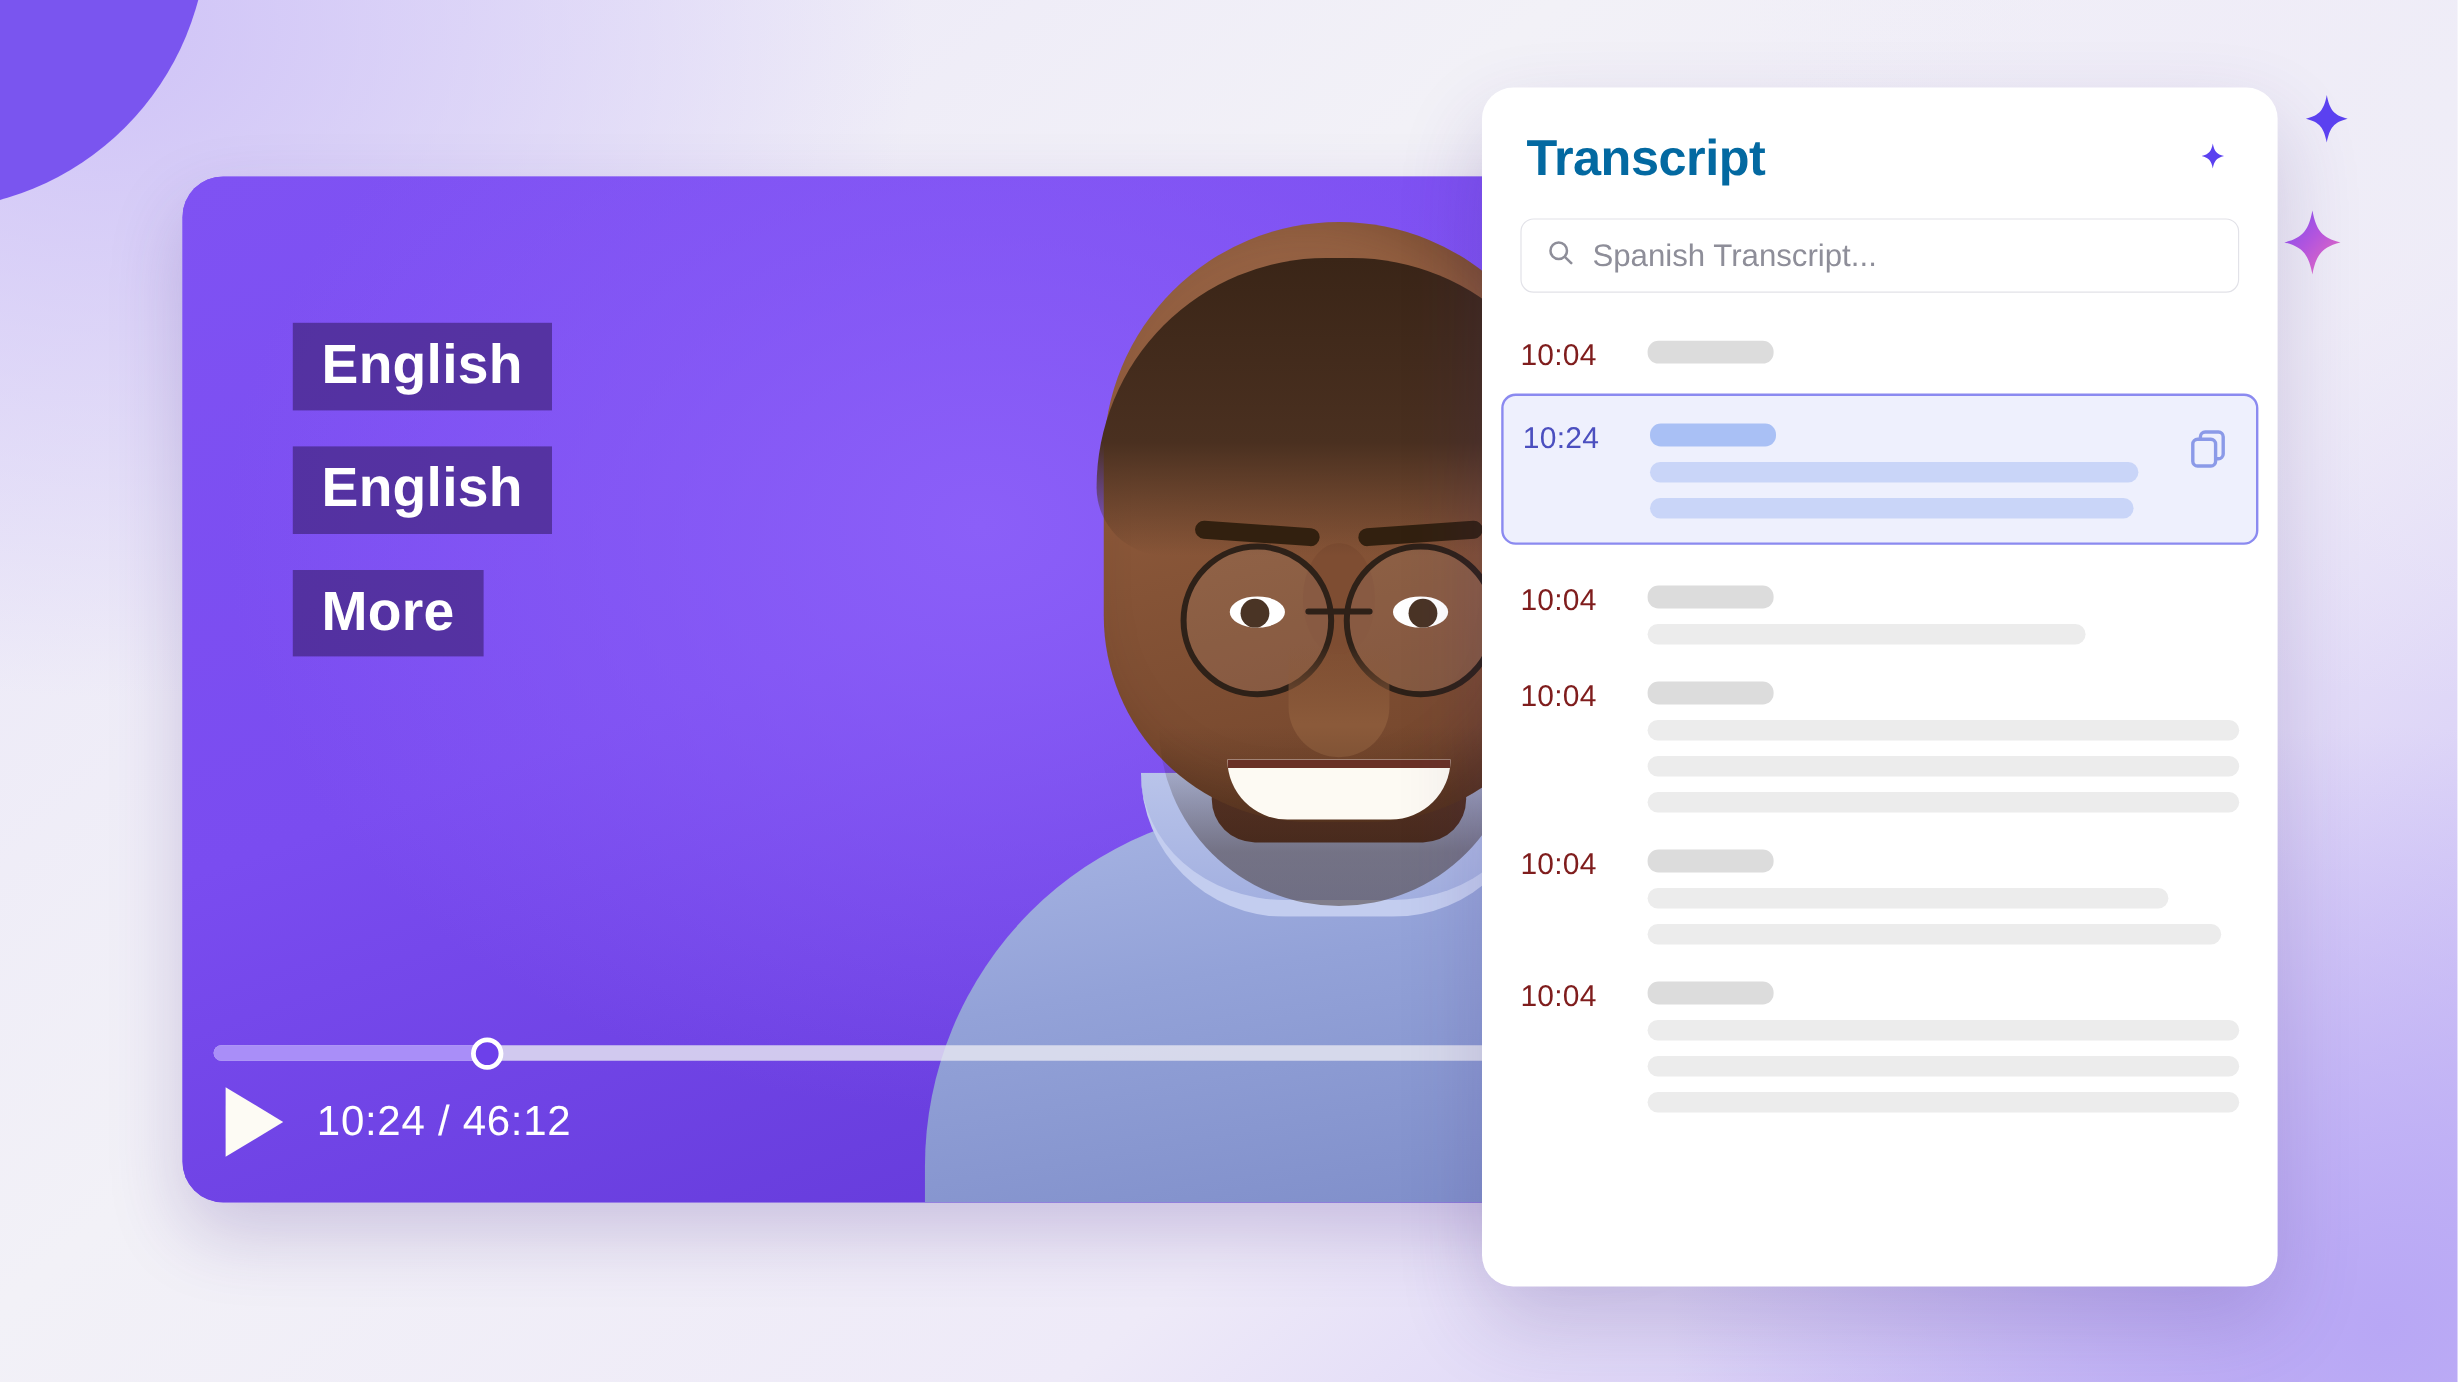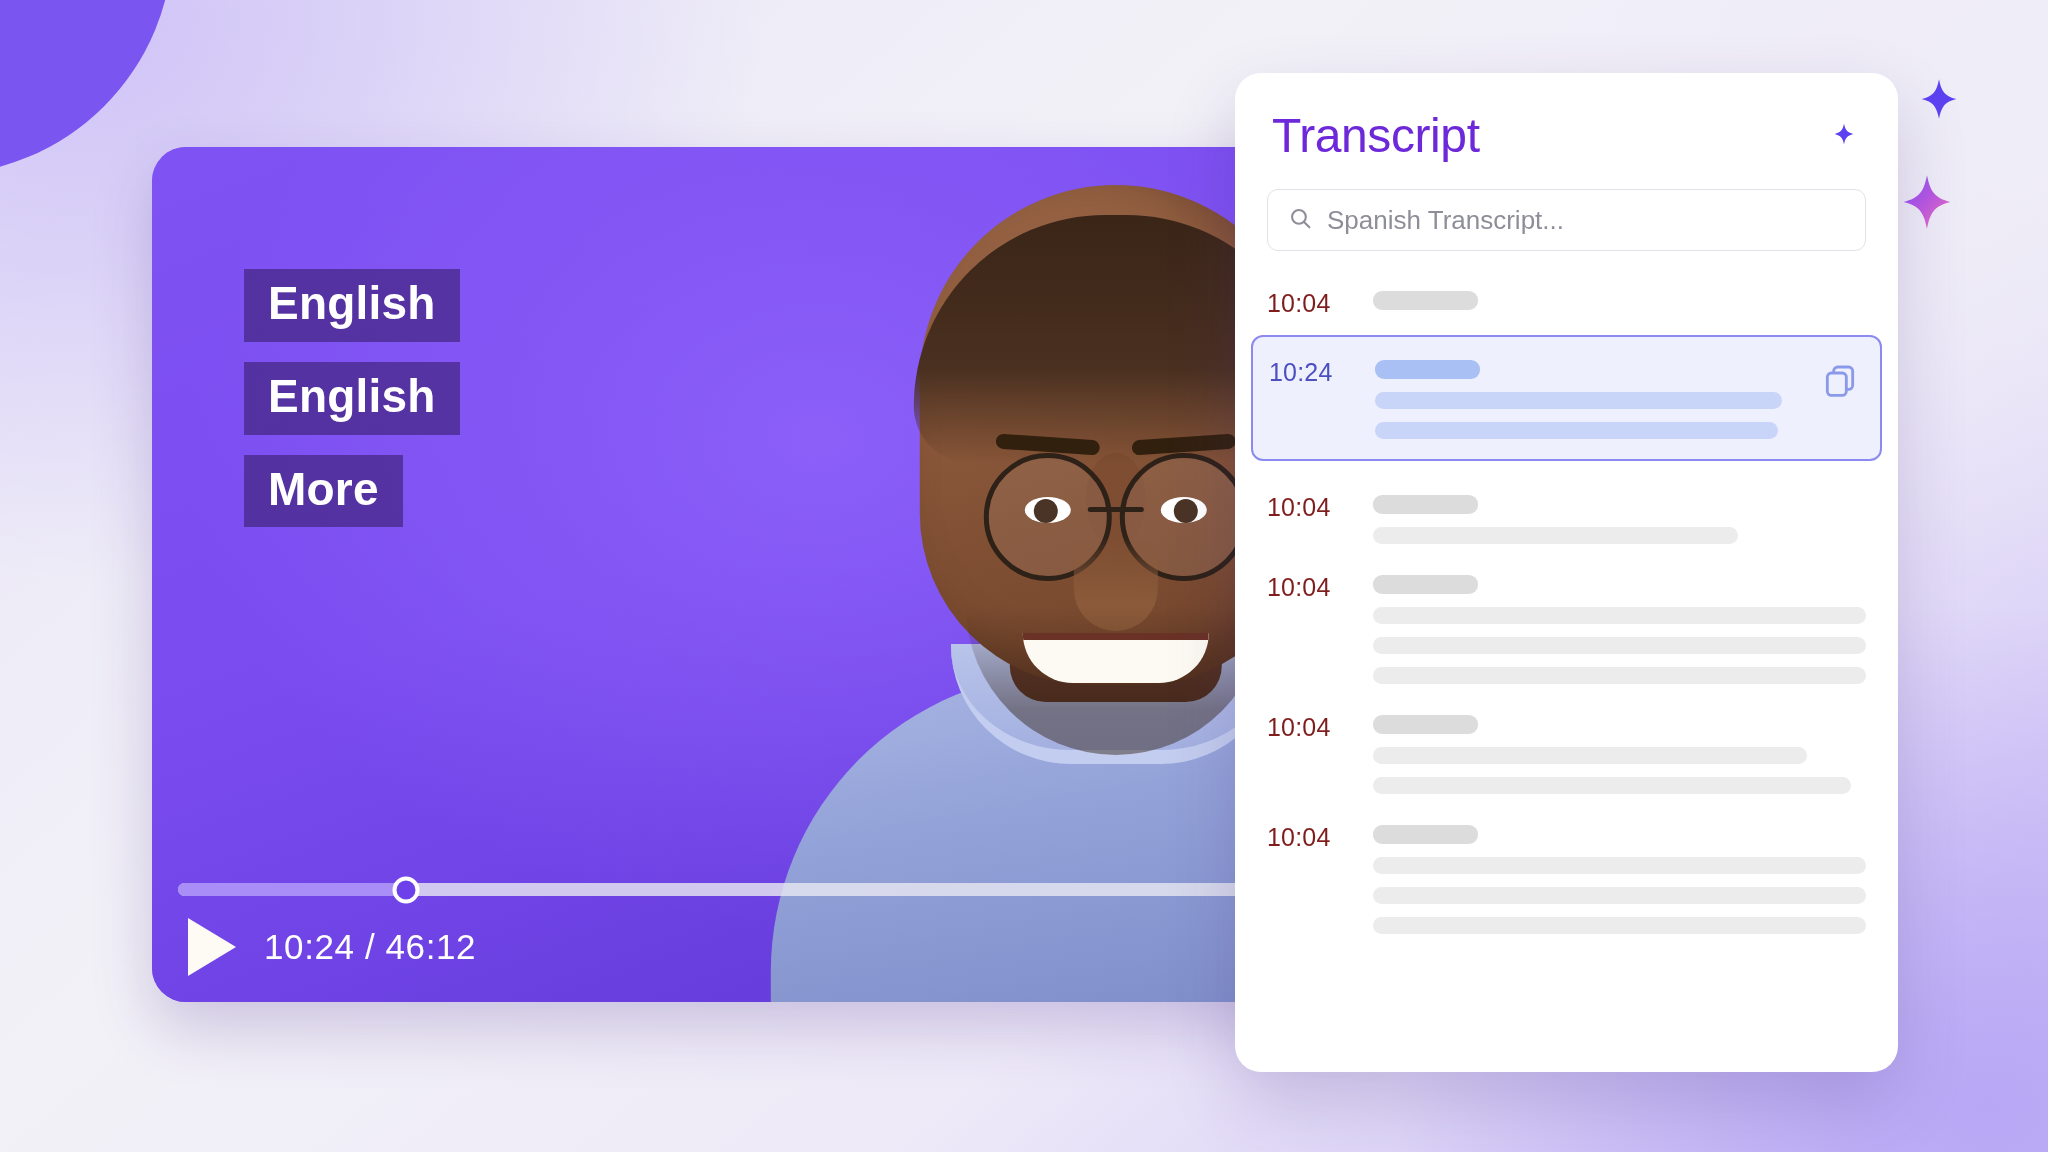--- a/index.html
+++ b/index.html
@@ -213,40 +213,40 @@
   }
 
   
   #language-list {
     position: absolute;
     left: 92px;
     top: 122px;
     display: flex;
     flex-direction: column;
     align-items: flex-start;
-    gap: 20px;
+    gap: 30px;
     z-index: 4;
   }
   .lang-chip {
     background: rgba(58, 31, 112, 0.62);
     color: #ffffff;
     font-size: 46px;
     font-weight: 700;
     letter-spacing: 0.2px;
     padding: 10px 24px 14px 24px;
     line-height: 1.06;
     white-space: nowrap;
     cursor: pointer;
   }
 
   
   #video-controls {
     position: absolute;
     left: 0; right: 0; bottom: 0;
-    padding: 0 26px 26px 26px;
+    padding: 0 26px 38px 26px;
     z-index: 4;
   }
   #progress-track {
     position: relative;
     height: 13px;
     border-radius: 7px;
     background: rgba(230, 230, 240, 0.82);
     cursor: pointer;
   }
   #progress-fill {
@@ -304,23 +304,23 @@
     display: flex;
     flex-direction: column;
   }
   #panel-header {
     display: flex;
     align-items: center;
     justify-content: space-between;
     padding: 35px 37px 0 37px;
   }
   #panel-title {
-    font-size: 48px;
-    font-weight: 400;
-    color: #6d28d9;
+    font-size: 42px;
+    font-weight: 700;
+    color: #0369a1;
     letter-spacing: -0.4px;
   }
   #search-box {
     margin: 26px 32px 0 32px;
     height: 62px;
     border: 1.6px solid #e2e2e8;
     border-radius: 11px;
     display: flex;
     align-items: center;
     gap: 14px;

